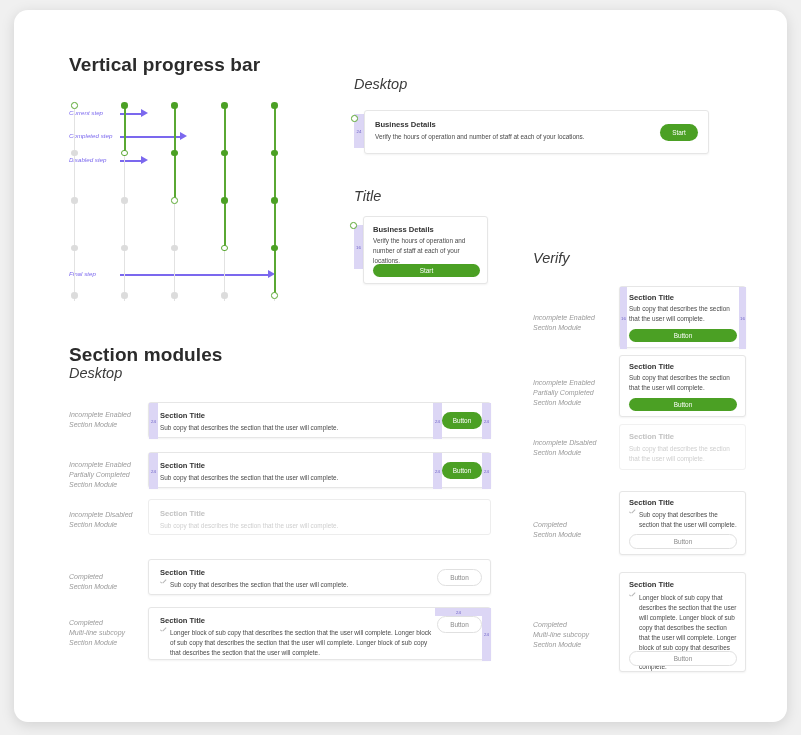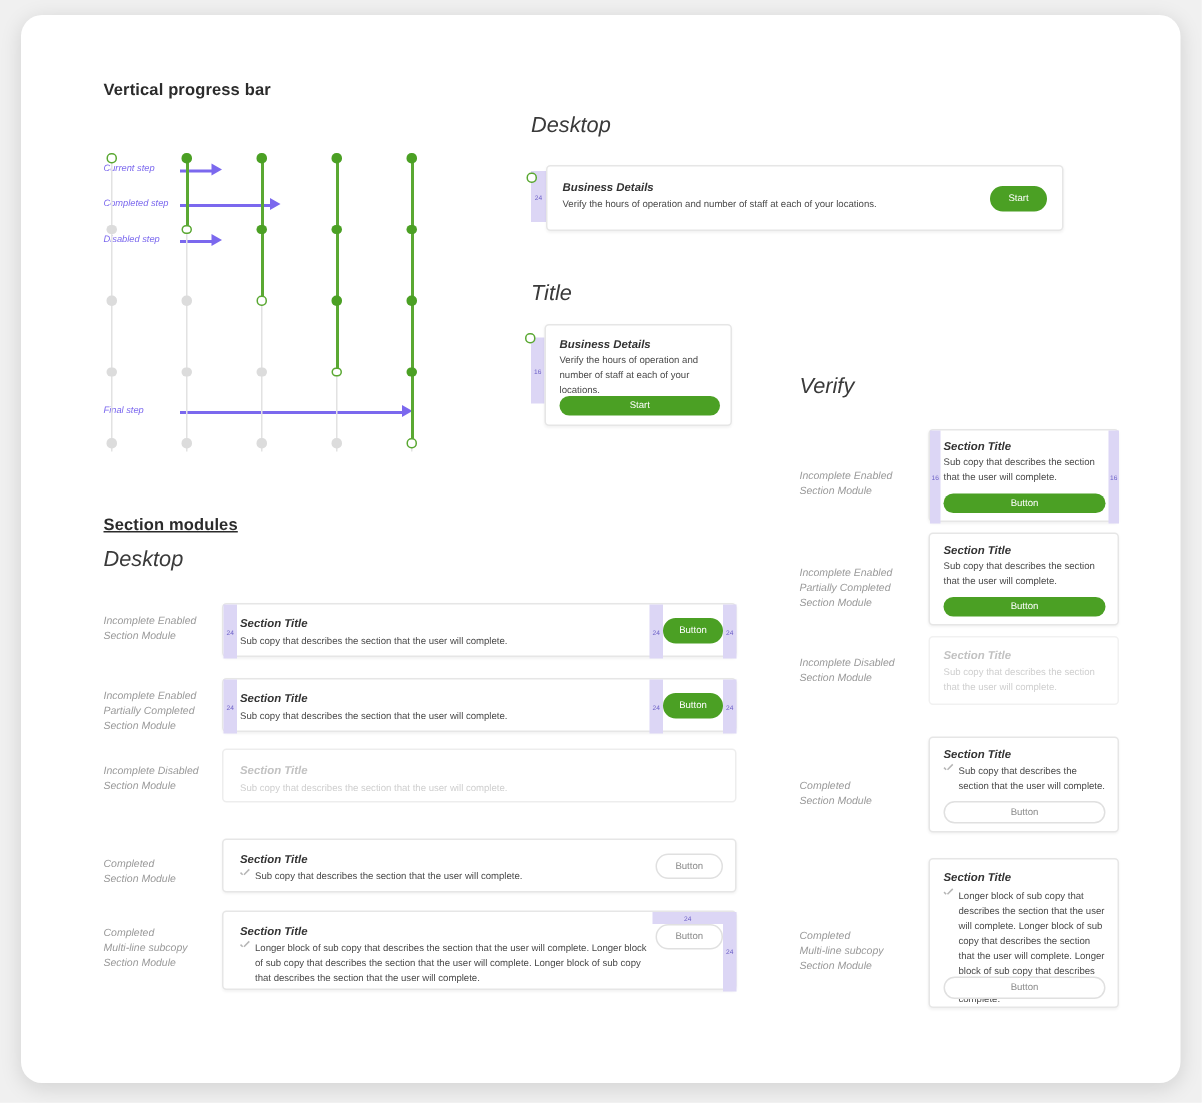--- a/index.html
+++ b/index.html
@@ -15,21 +15,21 @@
     width: 773px; height: 712px;
     background: #ffffff;
     border-radius: 14px;
     box-shadow: 0 3px 14px rgba(0,0,0,0.13);
     overflow: hidden;
   }
 
   
   .h1 {
     position: absolute;
-    font-size: 11px; font-weight: bold;
+    font-size: 19px; font-weight: bold;
     color: #2b2b2b; letter-spacing: .1px;
   }
   .h2 {
     position: absolute;
     font-size: 14.5px; font-style: italic;
     color: #3a3a3a; font-weight: normal;
   }
 
   
   .anno {
@@ -73,21 +73,21 @@
     border-bottom: 4.2px solid transparent;
   }
 
   
   .card {
     position: absolute; background: #ffffff;
     border: 1px solid #e6e6e6; border-radius: 3px;
     box-shadow: 0 1px 2px rgba(0,0,0,0.05);
   }
   .card.flat { box-shadow: none; border-color: #ededed; }
-  .sec-title { font-size: 7.6px; font-weight: bold; color: #333; font-style: italic; }
+  .sec-title { font-size: 7.6px; font-weight: bold; color: #333; }
   .sec-title.dim { color: #c2c2c2; font-weight: bold; }
   .sec-sub { font-size: 6.4px; color: #4a4a4a; line-height: 1.55; }
   .sec-sub.dim { color: #cfcfcf; }
 
   .btn-green {
     background: #4ba024; color: #ffffff;
     font-size: 6.4px; border-radius: 12px;
     display: flex; align-items: center; justify-content: center;
     border: none;
   }
@@ -205,21 +205,21 @@
     <span>16</span>
   </div>
   <div class="dot current" style="position:absolute; left:336px; top:212px;"></div>
 
   <div class="card" style="left:349px; top:206px; width:125px; height:68px;">
     <div class="sec-title" style="position:absolute; left:9px; top:8px;">Business Details</div>
     <div class="sec-sub" style="position:absolute; left:9px; top:19px; width:106px;">Verify the hours of operation and number of staff at each of your locations.</div>
     <div class="btn-green" style="position:absolute; left:9px; top:47px; width:107px; height:13px;">Start</div>
   </div>
 
-  <div class="h1" style="left:55px; top:334px;text-decoration:underline;">Section modules</div>
+  <div class="h1" style="left:55px; top:334px;">Section modules</div>
   <div class="h2" style="left:55px; top:355px;">Desktop</div>
 
   <div class="anno" style="left:55px; top:400px; white-space:pre-line;">Incomplete Enabled
 Section Module</div>
   <div class="card" style="left:134px; top:392px; width:343px; height:36px;">
     <div class="spacer" style="left:0; top:0; width:9px; height:36px;">
       <span>24</span>
     </div>
     <div class="sec-title" style="position:absolute; left:11px; top:8px;">Section Title</div>
     <div class="sec-sub" style="position:absolute; left:11px; top:20px;">Sub copy that describes the section that the user will complete.</div>

